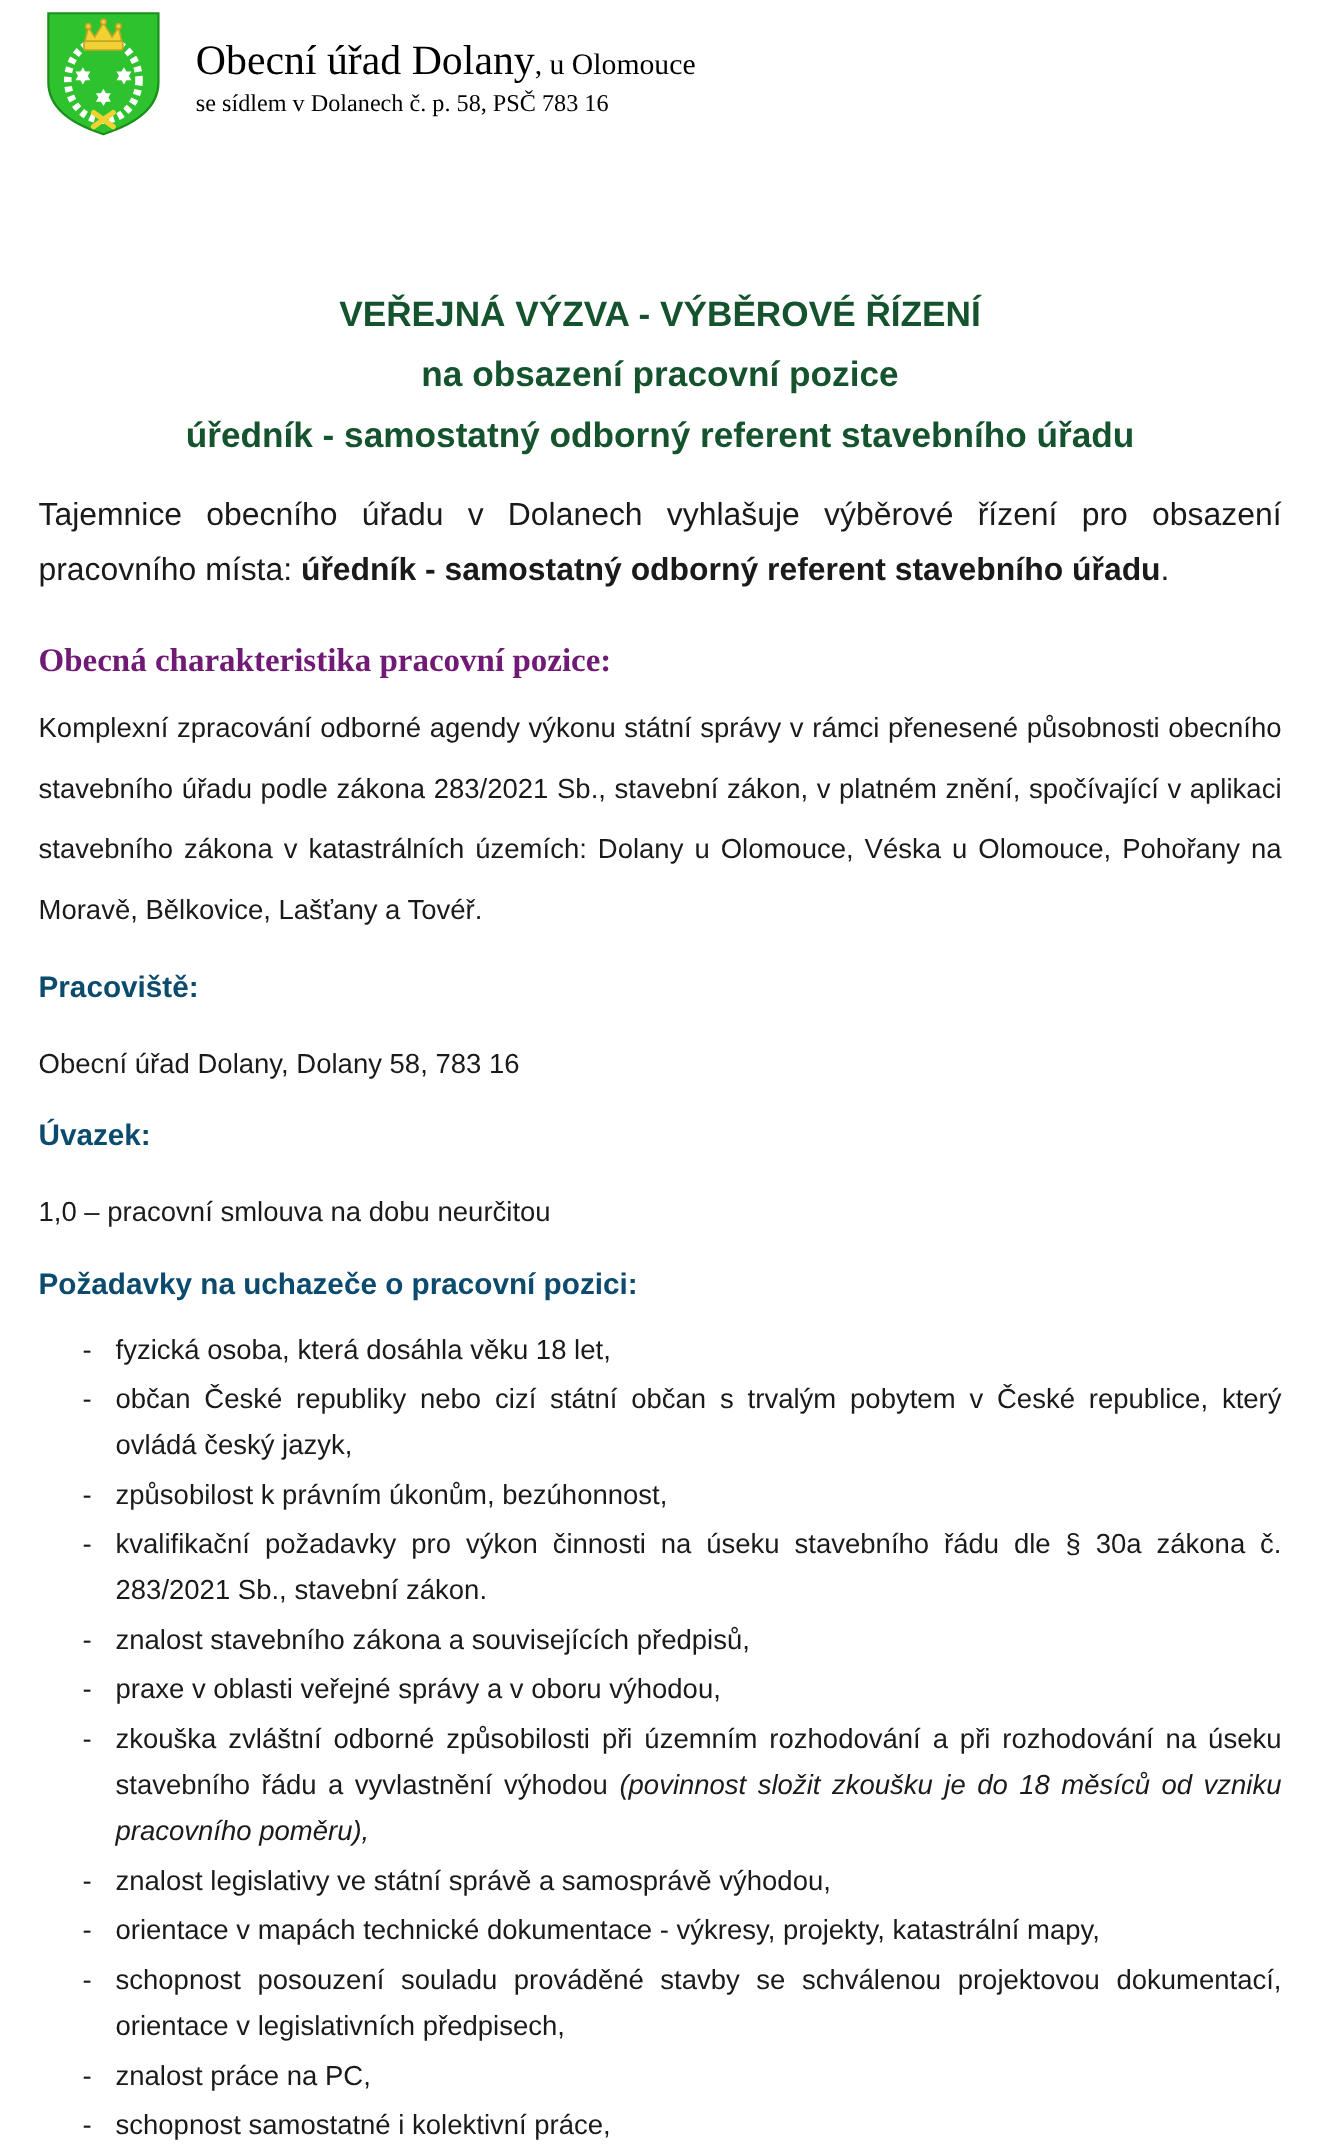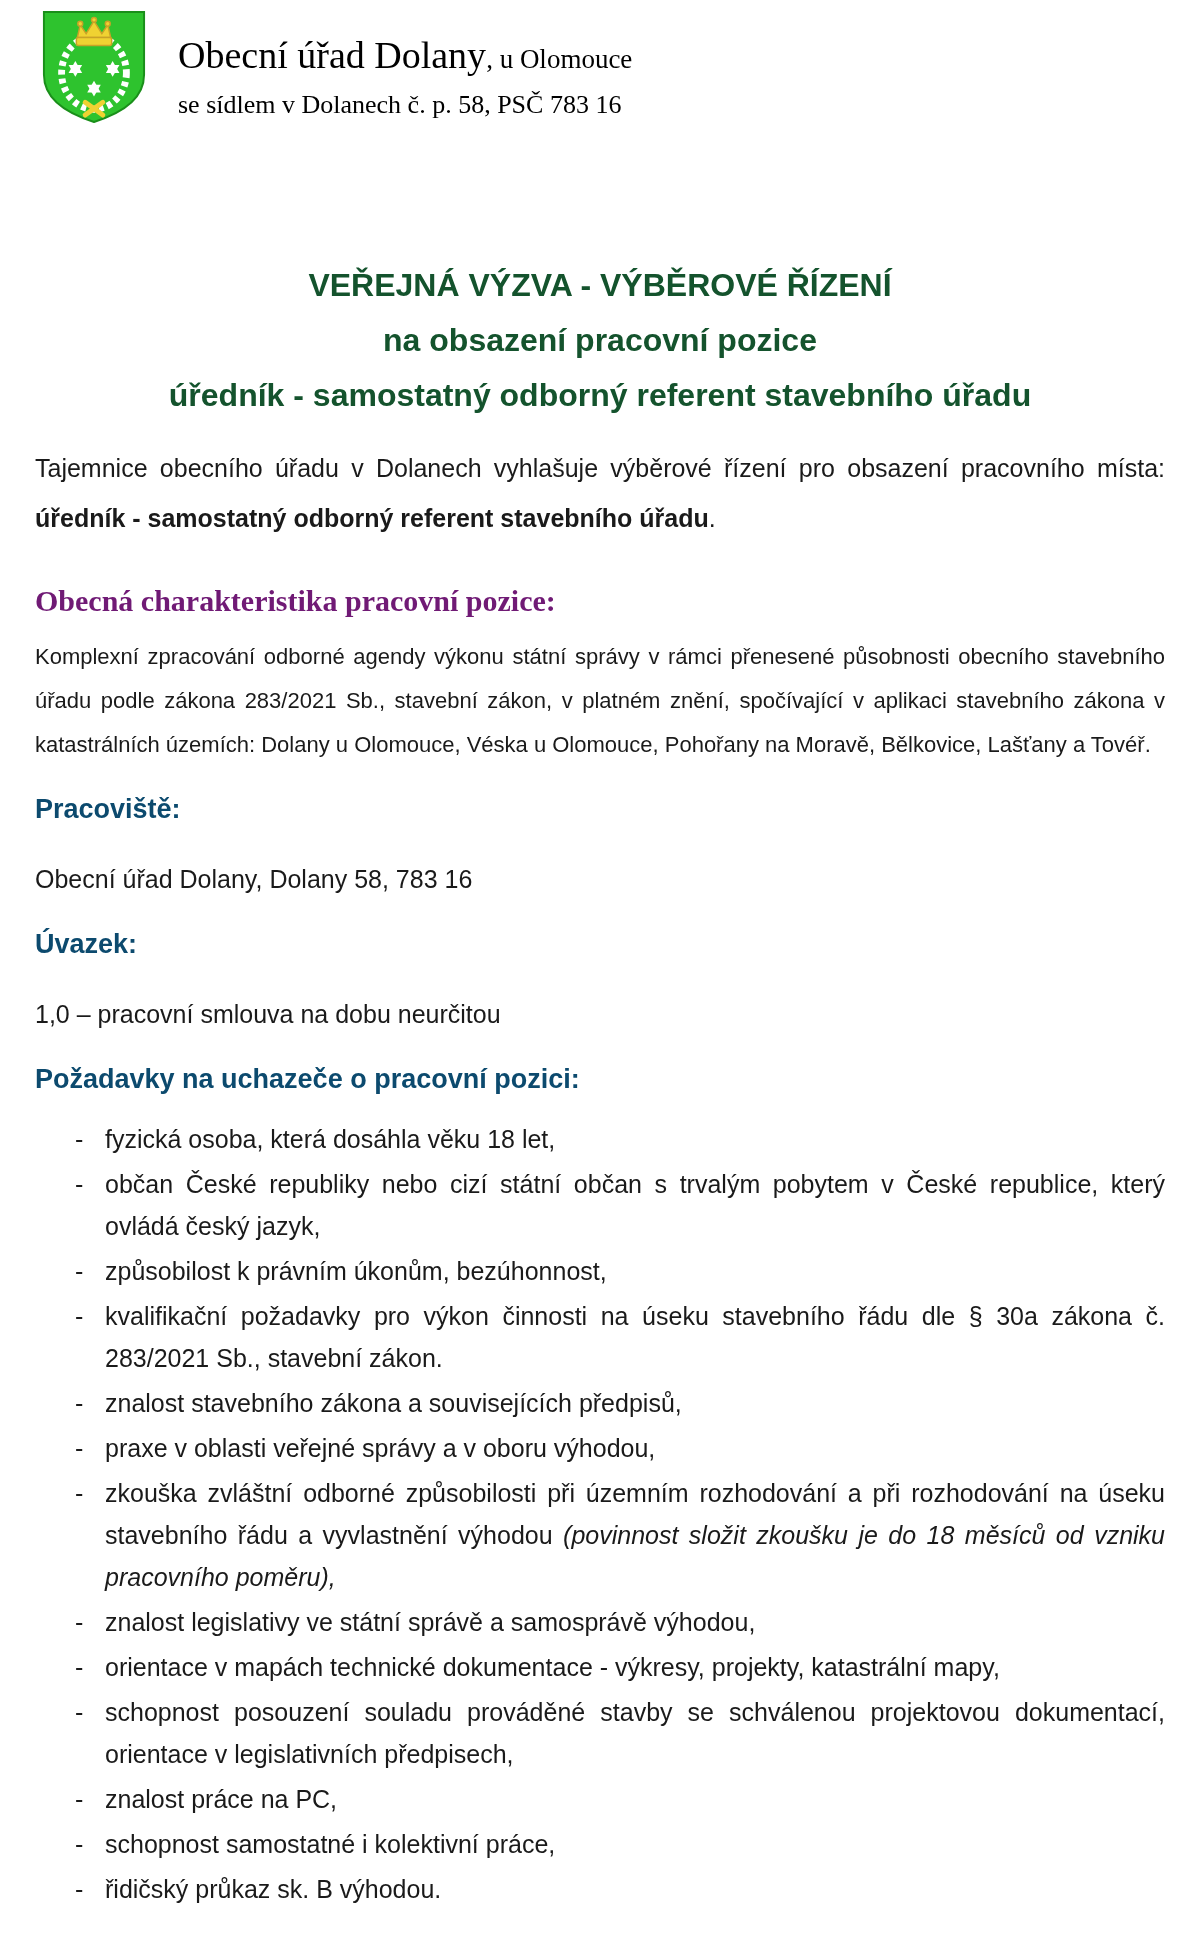--- a/index.html
+++ b/index.html
@@ -9,34 +9,34 @@
   }
   .content { padding:0 35px; }
 
   
   .doc-header { display:flex; align-items:flex-start; padding:8px 0 0 40px; height:128px; box-sizing:border-box; }
   .logo { width:108px; height:118px; flex:0 0 auto; }
   .logo svg { width:108px; height:118px; display:block; }
   .org-block { margin-left:30px; padding-top:26px; font-family:"Liberation Serif", serif; color:#000; }
   .org-line { font-size:38px; line-height:42px; white-space:nowrap; }
   .org-suffix { font-size:27px; }
-  .org-address { font-size:26px; line-height:30px; margin-top:10px; }
+  .org-address { font-size:22px; line-height:30px; margin-top:0; }
 
   
   .title-block { margin-top:130px; text-align:center; font-weight:bold; color:#14532d;
                  font-size:32px; line-height:55px; }
 
   
-  .intro { margin-top:20px; font-size:25px; line-height:50px; text-align:justify; }
+  .intro { margin-top:20px; font-size:29px; line-height:50px; text-align:justify; }
   .intro .b { font-weight:bold; }
 
   .section-heading-serif { margin-top:40px; font-family:"Liberation Serif", serif;
                            font-weight:bold; font-size:30px; line-height:36px; color:#701a75; }
   .section-heading { margin-top:25px; font-weight:bold; font-size:27px; line-height:34px; color:#0c4a6e; }
-  .para { margin-top:16px; font-size:22px; line-height:44px; text-align:justify; }
+  .para { margin-top:16px; font-size:25px; line-height:55px; text-align:justify; }
   .plain-line { margin-top:31px; font-size:25px; line-height:45px; }
 
   .req-list { list-style:none; margin:22px 0 0 0; padding:0; font-size:25px; line-height:42px; }
   .req-list li { position:relative; padding-left:70px; text-align:justify; margin-bottom:3px; }
   .req-list .dash { position:absolute; left:40px; top:0; }
   .req-list .it { font-style:italic; }
 </style>
 </head>
 <body>
 

